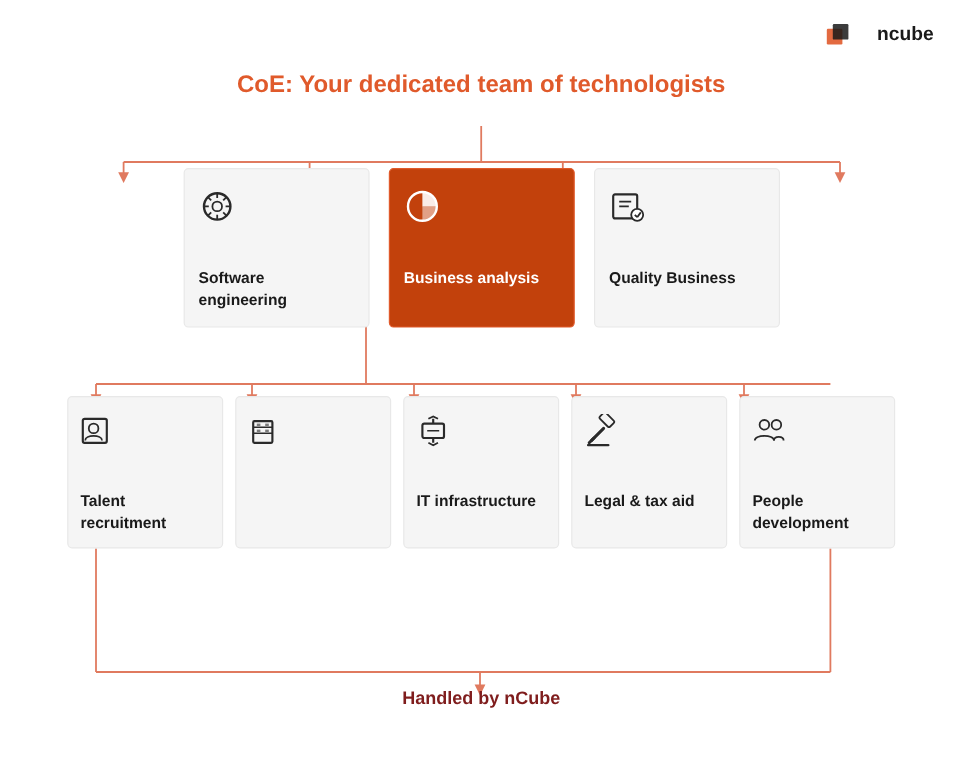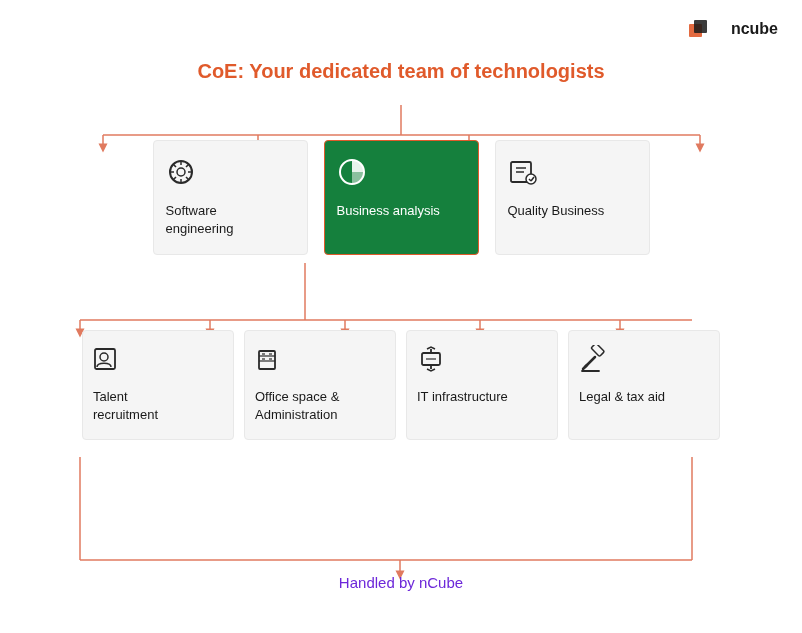--- a/index.html
+++ b/index.html
@@ -68,44 +68,45 @@
       border-radius: 4px;
       padding: 16px 12px 14px;
       width: 155px;
       min-height: 115px;
       display: flex;
       flex-direction: column;
       align-items: flex-start;
       gap: 10px;
     }
     .card.active {
-      background: #15803d;
+      background: #c2410c;
       border-color: #e05a2b;
     }
     .card .card-icon {
       font-size: 28px;
       line-height: 1;
       color: #2a2a2a;
     }
     .card.active .card-icon {
       color: #fff;
     }
     .card .card-label {
       font-size: 13px;
-      font-weight: 400;
+      font-weight: 700;
       color: #1a1a1a;
       line-height: 1.35;
+      margin-top: 21px;
     }
     .card.active .card-label {
       color: #fff;
     }
 
     
     .row2 .card {
-      width: 152px;
+      width: 130px;
       min-height: 110px;
       padding: 14px 10px 12px;
     }
 
     
     .connectors-svg {
       position: absolute;
       top: 0;
       left: 0;
       width: 802px;
@@ -114,22 +115,22 @@
     }
 
     
     .handled-label {
       position: absolute;
       bottom: 42px;
       left: 0;
       right: 0;
       text-align: center;
       font-size: 15px;
-      font-weight: 400;
-      color: #6d28d9;
+      font-weight: 700;
+      color: #7f1d1d;
     }
   </style>
 </head>
 <body>
 
 <svg class="connectors-svg" viewBox="0 0 802 633" xmlns="http://www.w3.org/2000/svg">
 
   <defs>
     <marker id="arrow" markerWidth="8" markerHeight="8" refX="4" refY="4" orient="auto">
       <path d="M1,1 L7,4 L1,7 Z" fill="#e07a5f"></path>
@@ -248,21 +249,20 @@
       <svg width="28" height="28" viewBox="0 0 28 28" fill="none">
         <rect x="4" y="6" width="16" height="18" rx="1" stroke="#2a2a2a" stroke-width="1.8" fill="none"></rect>
         <line x1="4" y1="11" x2="20" y2="11" stroke="#2a2a2a" stroke-width="1.2"></line>
         <line x1="4" y1="16" x2="20" y2="16" stroke="#2a2a2a" stroke-width="1.2"></line>
         <rect x="7" y="13" width="3" height="2" fill="#2a2a2a" opacity="0.6"></rect>
         <rect x="14" y="13" width="3" height="2" fill="#2a2a2a" opacity="0.6"></rect>
         <rect x="7" y="8" width="3" height="2" fill="#2a2a2a" opacity="0.6"></rect>
         <rect x="14" y="8" width="3" height="2" fill="#2a2a2a" opacity="0.6"></rect>
       </svg>
     </span>
-    <span class="card-label">Office space &amp;<br>Administration</span>
   </div>
 
   <div class="card">
     <span class="card-icon">
       <svg width="28" height="28" viewBox="0 0 28 28" fill="none">
         <rect x="5" y="8" width="18" height="12" rx="1.5" stroke="#2a2a2a" stroke-width="1.8" fill="none"></rect>
         <line x1="14" y1="4" x2="14" y2="8" stroke="#2a2a2a" stroke-width="1.8"></line>
         <line x1="14" y1="20" x2="14" y2="24" stroke="#2a2a2a" stroke-width="1.8"></line>
         <polyline points="10,4 14,2 18,4" stroke="#2a2a2a" stroke-width="1.5" fill="none"></polyline>
         <polyline points="10,24 14,26 18,24" stroke="#2a2a2a" stroke-width="1.5" fill="none"></polyline>
@@ -278,16 +278,27 @@
 
         <rect x="12" y="3" width="7" height="12" rx="1.5" stroke="#2a2a2a" stroke-width="1.5" fill="none" transform="rotate(-45 12 3)"></rect>
         <line x1="6" y1="22" x2="16" y2="12" stroke="#2a2a2a" stroke-width="2.5" stroke-linecap="round"></line>
         <line x1="4" y1="24" x2="8" y2="20" stroke="#2a2a2a" stroke-width="2.5" stroke-linecap="round"></line>
         <line x1="3" y1="26" x2="20" y2="26" stroke="#2a2a2a" stroke-width="1.8" stroke-linecap="round"></line>
       </svg>
     </span>
     <span class="card-label">Legal &amp; tax aid</span>
   </div>
 
+  <div class="card">
+    <span class="card-icon">
+      <svg width="28" height="28" viewBox="0 0 28 28" fill="none">
+        <circle cx="10" cy="9" r="4" stroke="#2a2a2a" stroke-width="1.5" fill="none"></circle>
+        <circle cx="20" cy="9" r="4" stroke="#2a2a2a" stroke-width="1.5" fill="none"></circle>
+        <path d="M2 22 C2 17 18 17 18 22" stroke="#2a2a2a" stroke-width="1.5" fill="none"></path>
+        <path d="M18 22 C18 18 26 18 26 22" stroke="#2a2a2a" stroke-width="1.5" fill="none"></path>
+      </svg>
+    </span>
+    <span class="card-label">People<br>development</span>
+  </div>
 
 </div>
 
 <div class="handled-label">Handled by nCube</div>
 
 </body></html>

